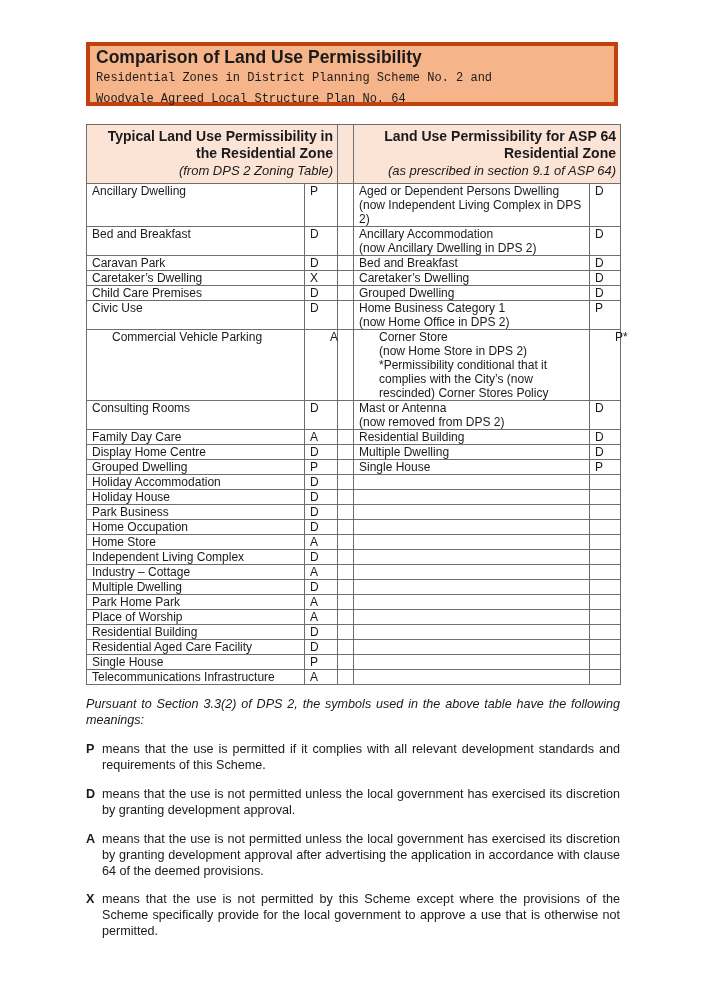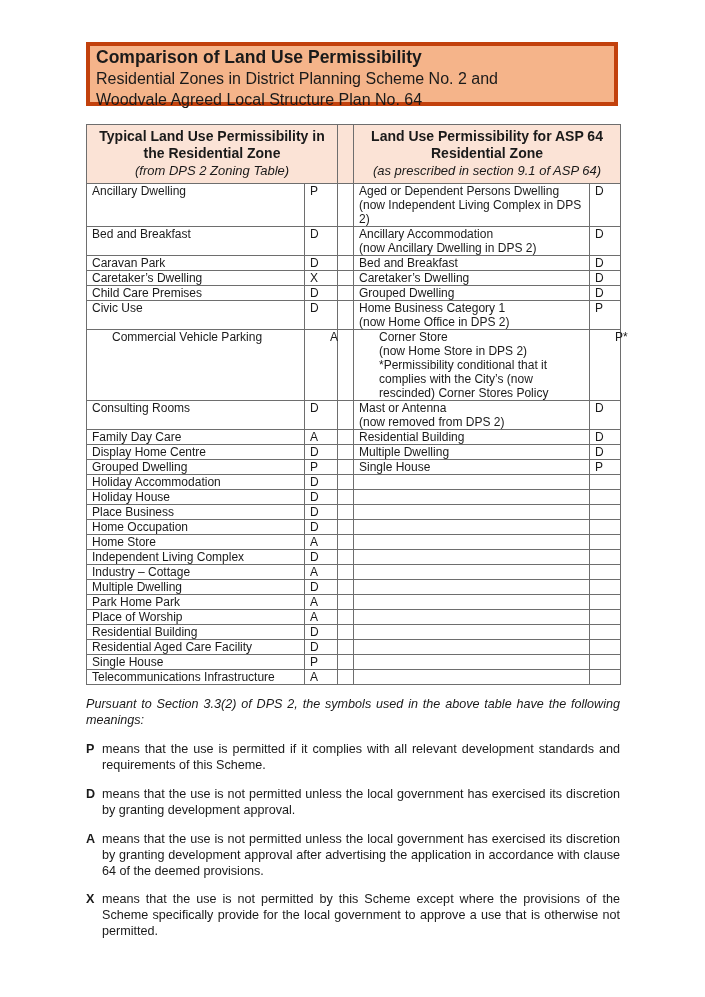--- a/index.html
+++ b/index.html
@@ -6,34 +6,34 @@
   body {
     width: 705px; height: 997px; position: relative; overflow: hidden;
     font-family: "Liberation Sans", sans-serif; color: #1a1a1a;
   }
   .title-box {
     position: absolute; left: 86px; top: 42px; width: 532px; height: 64px;
     background: #f5b48a; border: 4px solid #c2410c;
     padding: 1px 0 0 6px; box-sizing: border-box;
   }
   .title-box .t1 { font-size: 17.5px; font-weight: bold; line-height: 21px; }
-  .title-box .t2 { font-size: 16px; line-height: 21px; }
+  .title-box .t2 { font-size: 12px; line-height: 21px; font-family: Liberation Mono, monospace; }
 
   table.perm {
     position: absolute; left: 86px; top: 124px;
     border-collapse: collapse; table-layout: fixed;
     width: 534px;
     font-size: 12px;
   }
   table.perm td, table.perm th {
     border: 1px solid #6e6e6e; padding: 0 0 0 5px; vertical-align: top;
     line-height: 14px;
   }
   table.perm th {
-    background: #fbe3d6; font-weight: normal; text-align: center;
+    background: #fbe3d6; font-weight: normal; text-align: right;
     padding: 3px 4px 0 4px; height: 59px; box-sizing: border-box;
   }
   th .h-bold { font-weight: bold; font-size: 14px; line-height: 17px; display: block; }
   th .h-ital { font-style: italic; font-size: 13px; line-height: 17px; display: block; }
   col.c1 { width: 218px; } col.c2 { width: 33px; } col.c3 { width: 16px; }
   col.c4 { width: 236px; } col.c5 { width: 31px; }
   td.sym { padding-left: 6px; }
   td .note { display: block; }
   tr.r3 td { height: 41px; }
   tr.r2 td { height: 28px; }
@@ -162,21 +162,21 @@
         <td class="sym"><span></span></td>
       </tr>
       <tr class="r1">
         <td><span>Holiday House</span></td>
         <td class="sym"><span>D</span></td>
         <td></td>
         <td><span></span></td>
         <td class="sym"><span></span></td>
       </tr>
       <tr class="r1">
-        <td><span>Place Business</span></td>
+        <td><span>Park Business</span></td>
         <td class="sym"><span>D</span></td>
         <td></td>
         <td><span></span></td>
         <td class="sym"><span></span></td>
       </tr>
       <tr class="r1">
         <td><span>Home Occupation</span></td>
         <td class="sym"><span>D</span></td>
         <td></td>
         <td><span></span></td>

